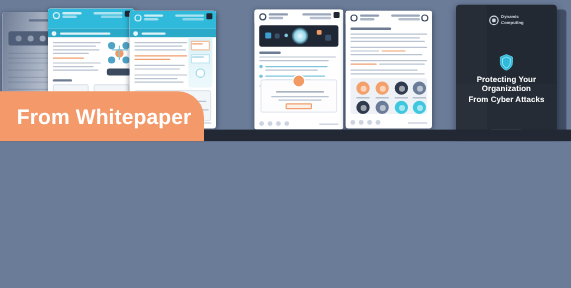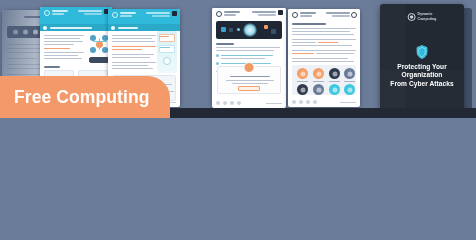--- a/index.html
+++ b/index.html
@@ -377,16 +377,16 @@
       <div>Protecting Your Organization</div>
       <div>From Cyber Attacks</div>
     </div>
 
     <div class="brand-foot"></div>
   </div>
 
   <div class="bottom-strip"></div>
 
   <div class="ribbon">
-    <span class="ribbon-label">Free Computing</span>
+    <span class="ribbon-label">From Whitepaper</span>
   </div>
 
 </div>
 
 </body></html>

